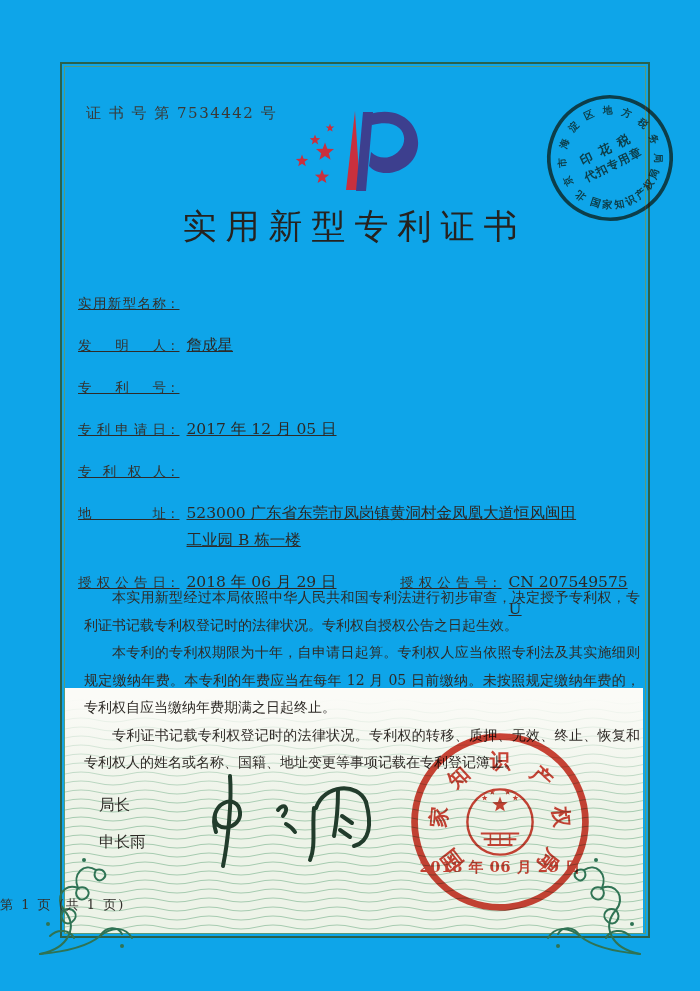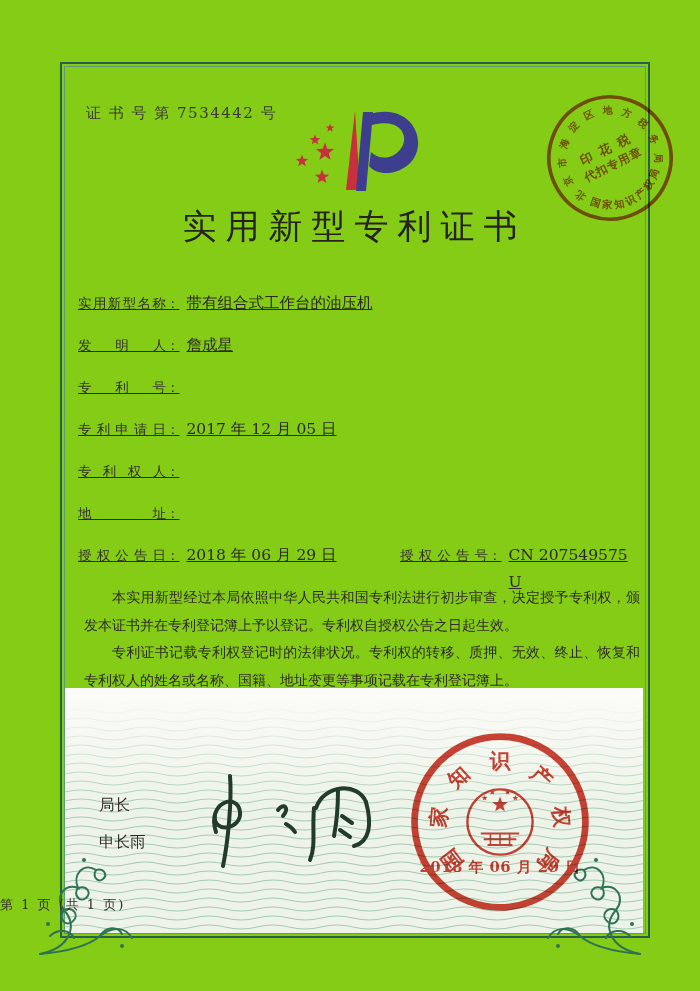--- a/index.html
+++ b/index.html
@@ -2,21 +2,21 @@
 <html><head>
 <meta charset="utf-8">
 <style>
   html,body{margin:0;padding:0;}
   body{
     width:700px;height:991px;position:relative;overflow:hidden;
     background:#ffffff;
     font-family:"DejaVu Serif","Liberation Serif",serif;
     color:#2e2b28;
   }
-  .page{position:absolute;inset:0;background:#84cc16;}
+  .page{position:absolute;inset:0;background:#0ea5e9;}
   
   .frame{position:absolute;left:60px;top:62px;width:586px;height:872px;border:2px solid #2a614b;}
   .frame::after{content:"";position:absolute;inset:2px;border:1px solid #5a9a79;}
   
   .guilloche{position:absolute;left:65px;top:688px;width:578px;height:245px;}
   .guilloche-fade{position:absolute;left:65px;top:688px;width:578px;height:120px;
     background:linear-gradient(#fbfbf7 8%, rgba(251,251,247,0) 100%);}
   .corner{position:absolute;width:120px;height:120px;}
   .corner-bl{left:34px;top:840px;}
   .corner-br{left:526px;top:840px;transform:scaleX(-1);}
@@ -136,21 +136,20 @@
     <path d="M86,14 L96,14 L89,93 L79,93 Z" fill="#3d3f8e"></path>
     <path d="M93,16 C135,4 152,44 134,64 C121,78 100,78 92,68 L94,54 C104,64 120,60 126,47 C131,34 120,20 95,27 Z" fill="#3d3f8e"></path>
   </svg>
 
   <div class="title">实用新型专利证书</div>
 
   <div class="fields">
     <div class="frow">
       <span class="flabel">实用新型名称</span>
         <span class="fcolon">：</span>
-      <span class="fvalue">带有组合式工作台的油压机</span>
     </div>
     <div class="frow">
       <span class="flabel">发明人</span>
         <span class="fcolon">：</span>
       <span class="fvalue">詹成星</span>
     </div>
     <div class="frow">
       <span class="flabel">专利号</span>
         <span class="fcolon">：</span>
     </div>
@@ -159,37 +158,40 @@
         <span class="fcolon">：</span>
       <span class="fvalue">2017 年 12 月 05 日</span>
     </div>
     <div class="frow">
       <span class="flabel">专利权人</span>
         <span class="fcolon">：</span>
     </div>
     <div class="frow addr">
       <span class="flabel">地址</span>
         <span class="fcolon">：</span>
+      <span class="fvalue">523000 广东省东莞市凤岗镇黄洞村金凤凰大道恒风闽田
+工业园 B 栋一楼</span>
     </div>
     <div class="grant-row">
       <div class="grant-left">
         <span class="flabel">授权公告日</span>
           <span class="fcolon">：</span>
         <span class="fvalue">2018 年 06 月 29 日</span>
       </div>
       <div class="grant-right">
         <span class="flabel">授权公告号</span>
           <span class="fcolon">：</span>
         <span class="fvalue">CN 207549575 U</span>
       </div>
     </div>
   </div>
 
   <div class="paragraphs">
-    <p>本实用新型经过本局依照中华人民共和国专利法进行初步审查，决定授予专利权，颁发本证书并在专利登记簿上予以登记。专利权自授权公告之日起生效。</p>
+    <p>本实用新型经过本局依照中华人民共和国专利法进行初步审查，决定授予专利权，专利证书记载专利权登记时的法律状况。专利权自授权公告之日起生效。</p>
+    <p>本专利的专利权期限为十年，自申请日起算。专利权人应当依照专利法及其实施细则规定缴纳年费。本专利的年费应当在每年 12 月 05 日前缴纳。未按照规定缴纳年费的，专利权自应当缴纳年费期满之日起终止。</p>
     <p>专利证书记载专利权登记时的法律状况。专利权的转移、质押、无效、终止、恢复和专利权人的姓名或名称、国籍、地址变更等事项记载在专利登记簿上。</p>
   </div>
 
   <div class="director-label">局长</div>
   <div class="director-name">申长雨</div>
 
   <svg class="signature" viewBox="0 0 212 108">
     <g stroke="#223c2c" stroke-width="4" fill="none" stroke-linecap="round">
       <path d="M34,64 C24,34 56,24 58,44 C60,62 30,66 33,47"></path>
       <path d="M48,8 C50,32 46,74 41,98"></path>

